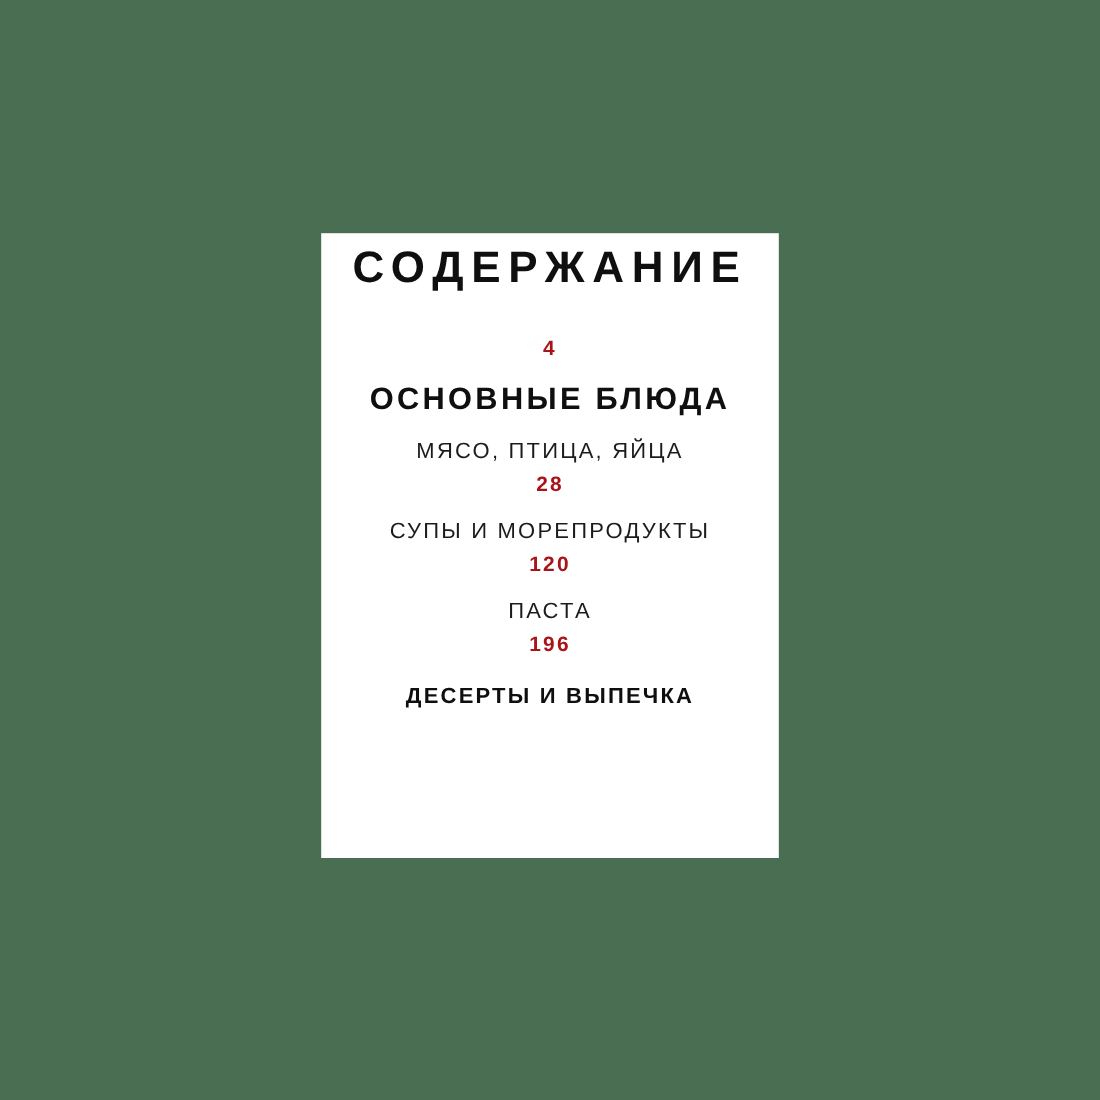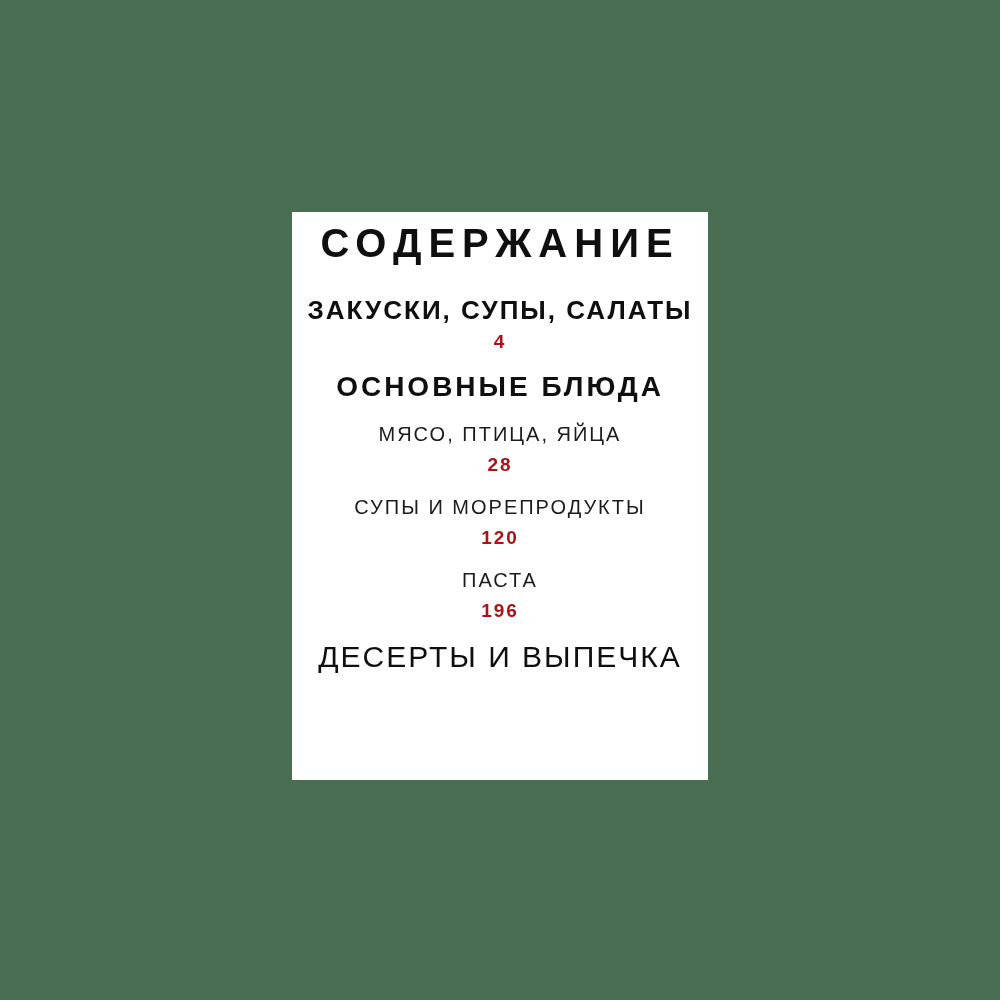--- a/index.html
+++ b/index.html
@@ -24,21 +24,21 @@
     text-align: center;
     box-sizing: border-box;
     padding-top: 12px;
     color: #0f0f0f;
   }
   .toc-title {
     font-size: 40px;
     line-height: 38px;
     font-weight: 800;
     letter-spacing: 7px;
-    margin: 0 0 35px 0;
+    margin: 0 0 46px 0;
     white-space: nowrap;
   }
   .entry {
     margin: 0 0 22px 0;
   }
   .entry .label {
     display: block;
     margin: 0 0 9px 0;
     white-space: nowrap;
   }
@@ -48,23 +48,23 @@
     font-weight: 700;
     letter-spacing: 3px;
   }
   .entry.first-section .label {
     font-size: 26px;
     line-height: 26px;
     font-weight: 700;
     letter-spacing: 2px;
   }
   .entry.last-section .label {
-    font-size: 30px;
+    font-size: 20px;
     line-height: 30px;
-    font-weight: 400;
+    font-weight: 700;
     letter-spacing: 2px;
   }
   .entry.sub .label {
     font-size: 20px;
     line-height: 23px;
     font-weight: 400;
     letter-spacing: 2px;
     color: #1c1c1c;
   }
   .entry .page {
@@ -80,21 +80,20 @@
   }
 </style>
 </head>
 <body>
 
 <div class="paper">
 
   <h1 class="toc-title">СОДЕРЖАНИЕ</h1>
 
   <div class="entry first-section">
-    <span class="label">ЗАКУСКИ, СУПЫ, САЛАТЫ</span>
     <span class="page">4</span>
   </div>
 
   <div class="entry section no-page">
     <span class="label">ОСНОВНЫЕ БЛЮДА</span>
   </div>
 
   <div class="entry sub">
     <span class="label">МЯСО, ПТИЦА, ЯЙЦА</span>
     <span class="page">28</span>

